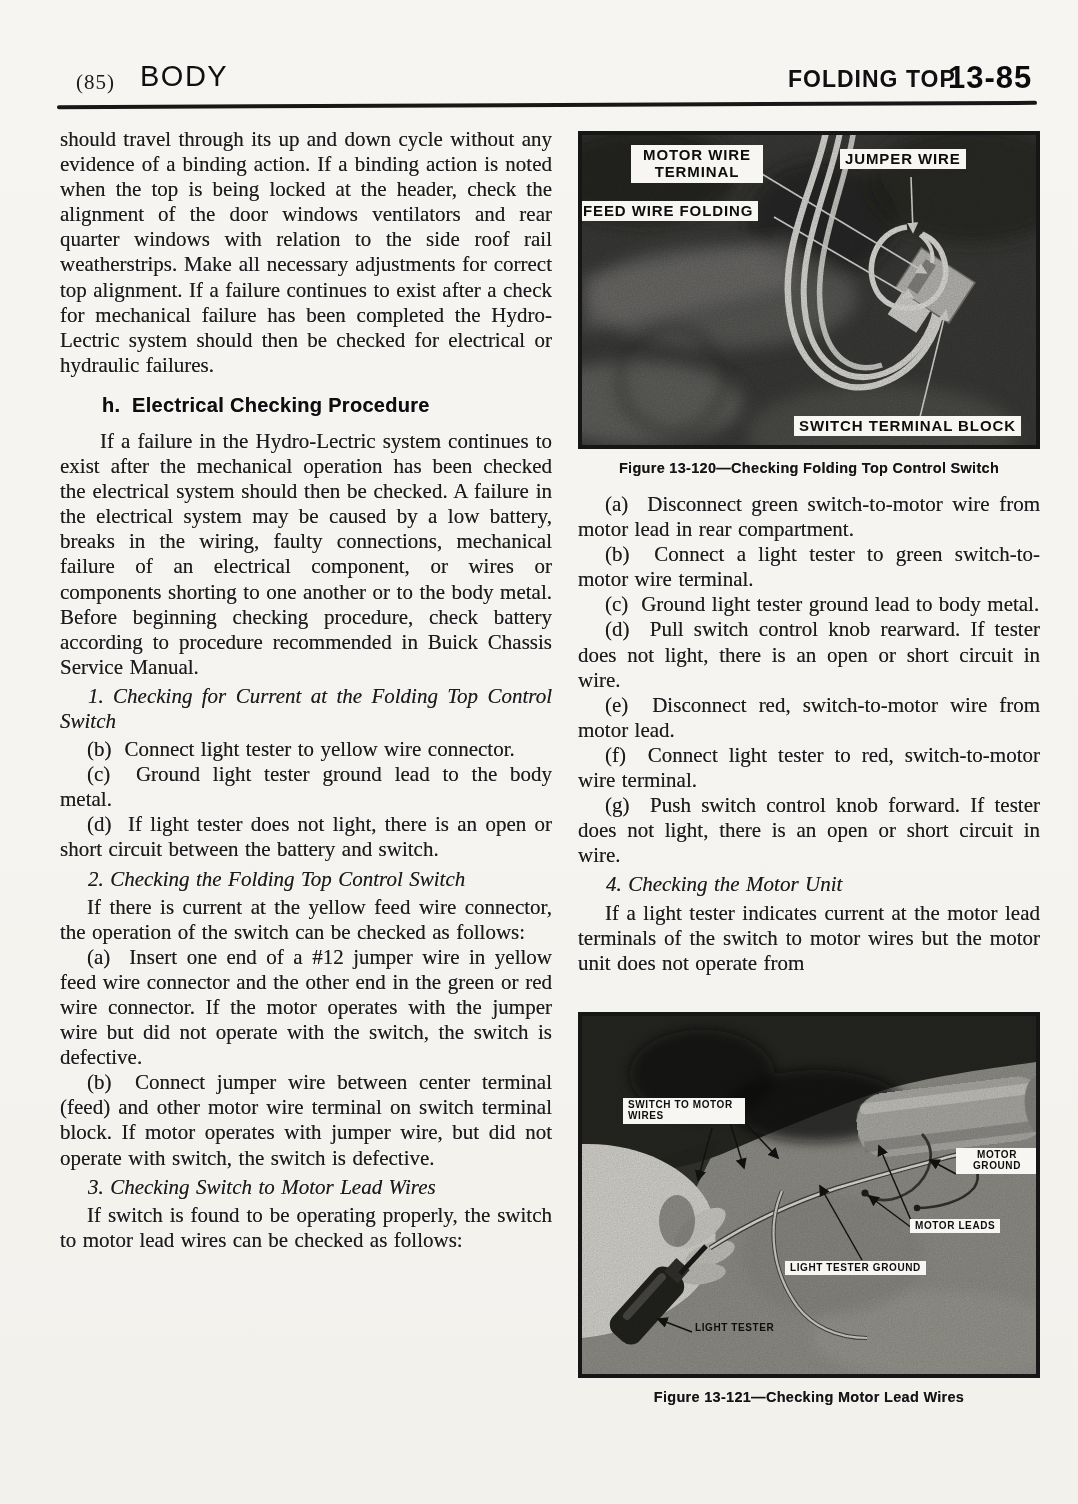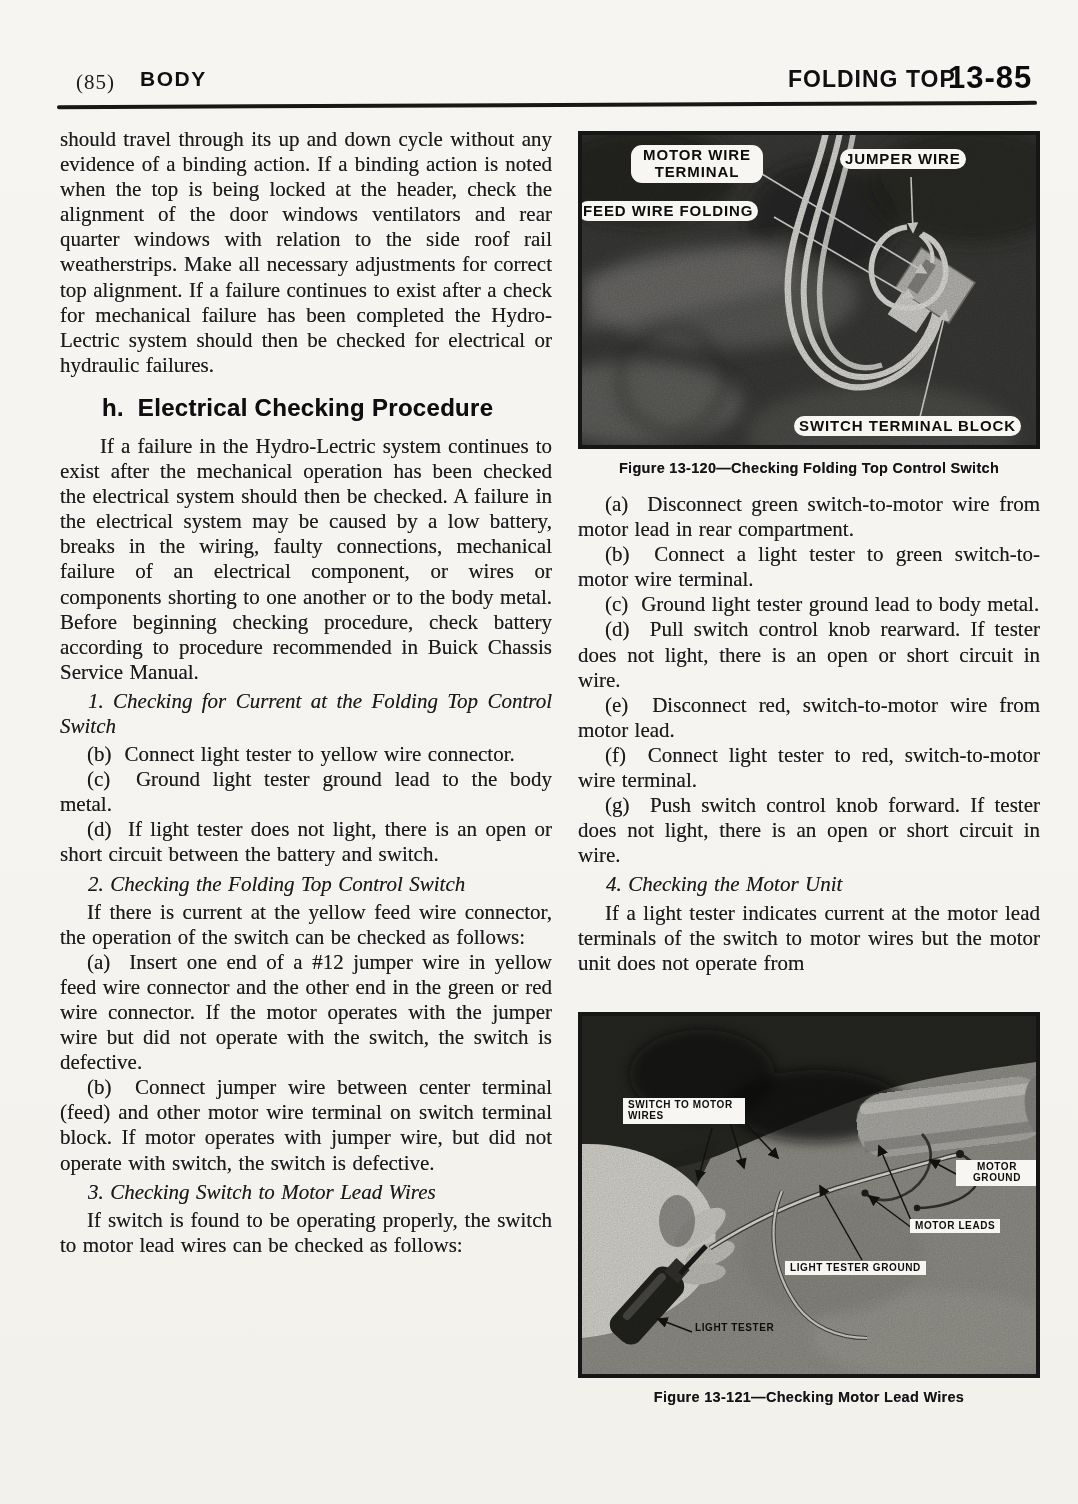--- a/index.html
+++ b/index.html
@@ -6,50 +6,50 @@
   .page {
     position:relative; width:1078px; height:1504px;
     background:linear-gradient(180deg,#f6f5f1 0%,#f4f3ef 60%,#f2f1ec 100%);
     overflow:hidden;
     font-family:"Liberation Serif","DejaVu Serif",serif;
     color:#1b1b1d;
   }
   
   .hdr-pageref { position:absolute; left:76px; top:64px; font-size:21px; letter-spacing:1px;margin-top:6px; }
   .hdr-section { position:absolute; left:140px; top:60px; font-family:"Liberation Sans",sans-serif;
-                 font-weight:bold; font-size:21px; letter-spacing:1.5px; color:#101012;margin-top:7px; }
+                 font-weight:normal; font-size:29px; letter-spacing:1.5px; color:#101012; }
   .hdr-chapter { position:absolute; left:788px; top:66px; font-family:"Liberation Sans",sans-serif;
                  font-weight:bold; font-size:23px; letter-spacing:1px; color:#101012; }
   .hdr-pagenum { position:absolute; left:948px; top:60px; font-family:"Liberation Sans",sans-serif;
                  font-weight:bold; font-size:31px; letter-spacing:1px; color:#0c0c0e; }
   .hdr-rule { position:absolute; left:57px; top:103px; width:980px; height:3.6px;
               background:#171717; transform:rotate(-0.25deg); border-radius:2px; }
   
   .col { position:absolute; }
   .col-left  { left:60px;  top:127px; width:492px; }
   .col-right { left:578px; top:131px; width:462px; }
   .bt { font-size:21px; line-height:25.1px; text-align:justify; margin:0;
         word-spacing:1.2px; text-shadow:0 0 .45px rgba(20,20,20,.55); }
   .ind  { text-indent:40px; }
   .item { text-indent:27px; }
   .sub  { font-style:italic; text-indent:28px; margin:4px 0 3px 0; }
-  .hhead { font-family:"Liberation Sans",sans-serif; font-weight:bold; font-size:24px;
+  .hhead { font-family:"Liberation Sans",sans-serif; font-weight:bold; font-size:20px;
            margin:16px 0 12px 42px; letter-spacing:.3px; color:#0e0e10;
            text-shadow:0 0 .5px rgba(0,0,0,.5); }
   
   .photo { position:relative; border:4px solid #161616; background:#3e3e3c; overflow:hidden; }
   .photoA { height:310px; }
   .photoB { height:358px; margin-top:36px; background:#97968f; }
   .photo svg { position:absolute; left:0; top:0; width:100%; height:100%; display:block; }
   .cap { font-family:"Liberation Sans",sans-serif; font-weight:bold; font-size:14.5px;
          text-align:center; margin:11px 0 16px 0; letter-spacing:.3px; color:#141416;
          text-shadow:0 0 .4px rgba(0,0,0,.5); }
   .lbl { position:absolute; z-index:3; font-family:"Liberation Sans",sans-serif; font-weight:bold;
          color:#0d0d0d; background:#f7f6f2; padding:1px 5px 2px 5px; line-height:1.16; }
-  .photoA .lbl { font-size:15px; letter-spacing:.9px;border-radius:11px; }
+  .photoA .lbl { font-size:15px; letter-spacing:.9px; }
   .photoB .lbl { font-size:10px; letter-spacing:.6px; }
   .lbl.center { text-align:center; }
   .lbl.nowrap { white-space:nowrap; }
   .lbl.nobox  { background:transparent; padding:0;text-align:center; }
 </style>
 </head>
 <body>
 
 <div class="page">
 
@@ -205,21 +205,21 @@
             <line x1="130" y1="112" x2="116" y2="164" marker-end="url(#ab)"></line>
             <line x1="374" y1="158" x2="348" y2="144" marker-end="url(#ab)"></line>
             <line x1="330" y1="212" x2="287" y2="180" marker-end="url(#ab)"></line>
             <line x1="334" y1="216" x2="297" y2="130" marker-end="url(#ab)"></line>
             <line x1="280" y1="244" x2="238" y2="170" marker-end="url(#ab)"></line>
             <line x1="110" y1="316" x2="76" y2="303" marker-end="url(#ab)"></line>
           </g>
           <rect width="454" height="358" filter="url(#grainB)" opacity=".2"></rect>
         </svg>
         <div class="lbl" style="left:41px; top:82px; width:112px">SWITCH TO MOTOR WIRES</div>
-        <div class="lbl center" style="left:374px; top:144px; width:72px">MOTOR GROUND</div>
+        <div class="lbl center" style="left:374px; top:132px; width:72px">MOTOR GROUND</div>
         <div class="lbl nowrap" style="left:328px; top:203px">MOTOR LEADS</div>
         <div class="lbl nowrap" style="left:203px; top:245px">LIGHT TESTER GROUND</div>
         <div class="lbl nowrap nobox" style="left:113px; top:306px">LIGHT TESTER</div>
       </div>
       <figcaption class="cap">Figure 13-121—Checking Motor Lead Wires</figcaption>
     </figure>
   </div>
 </div>
 
 </body></html>

